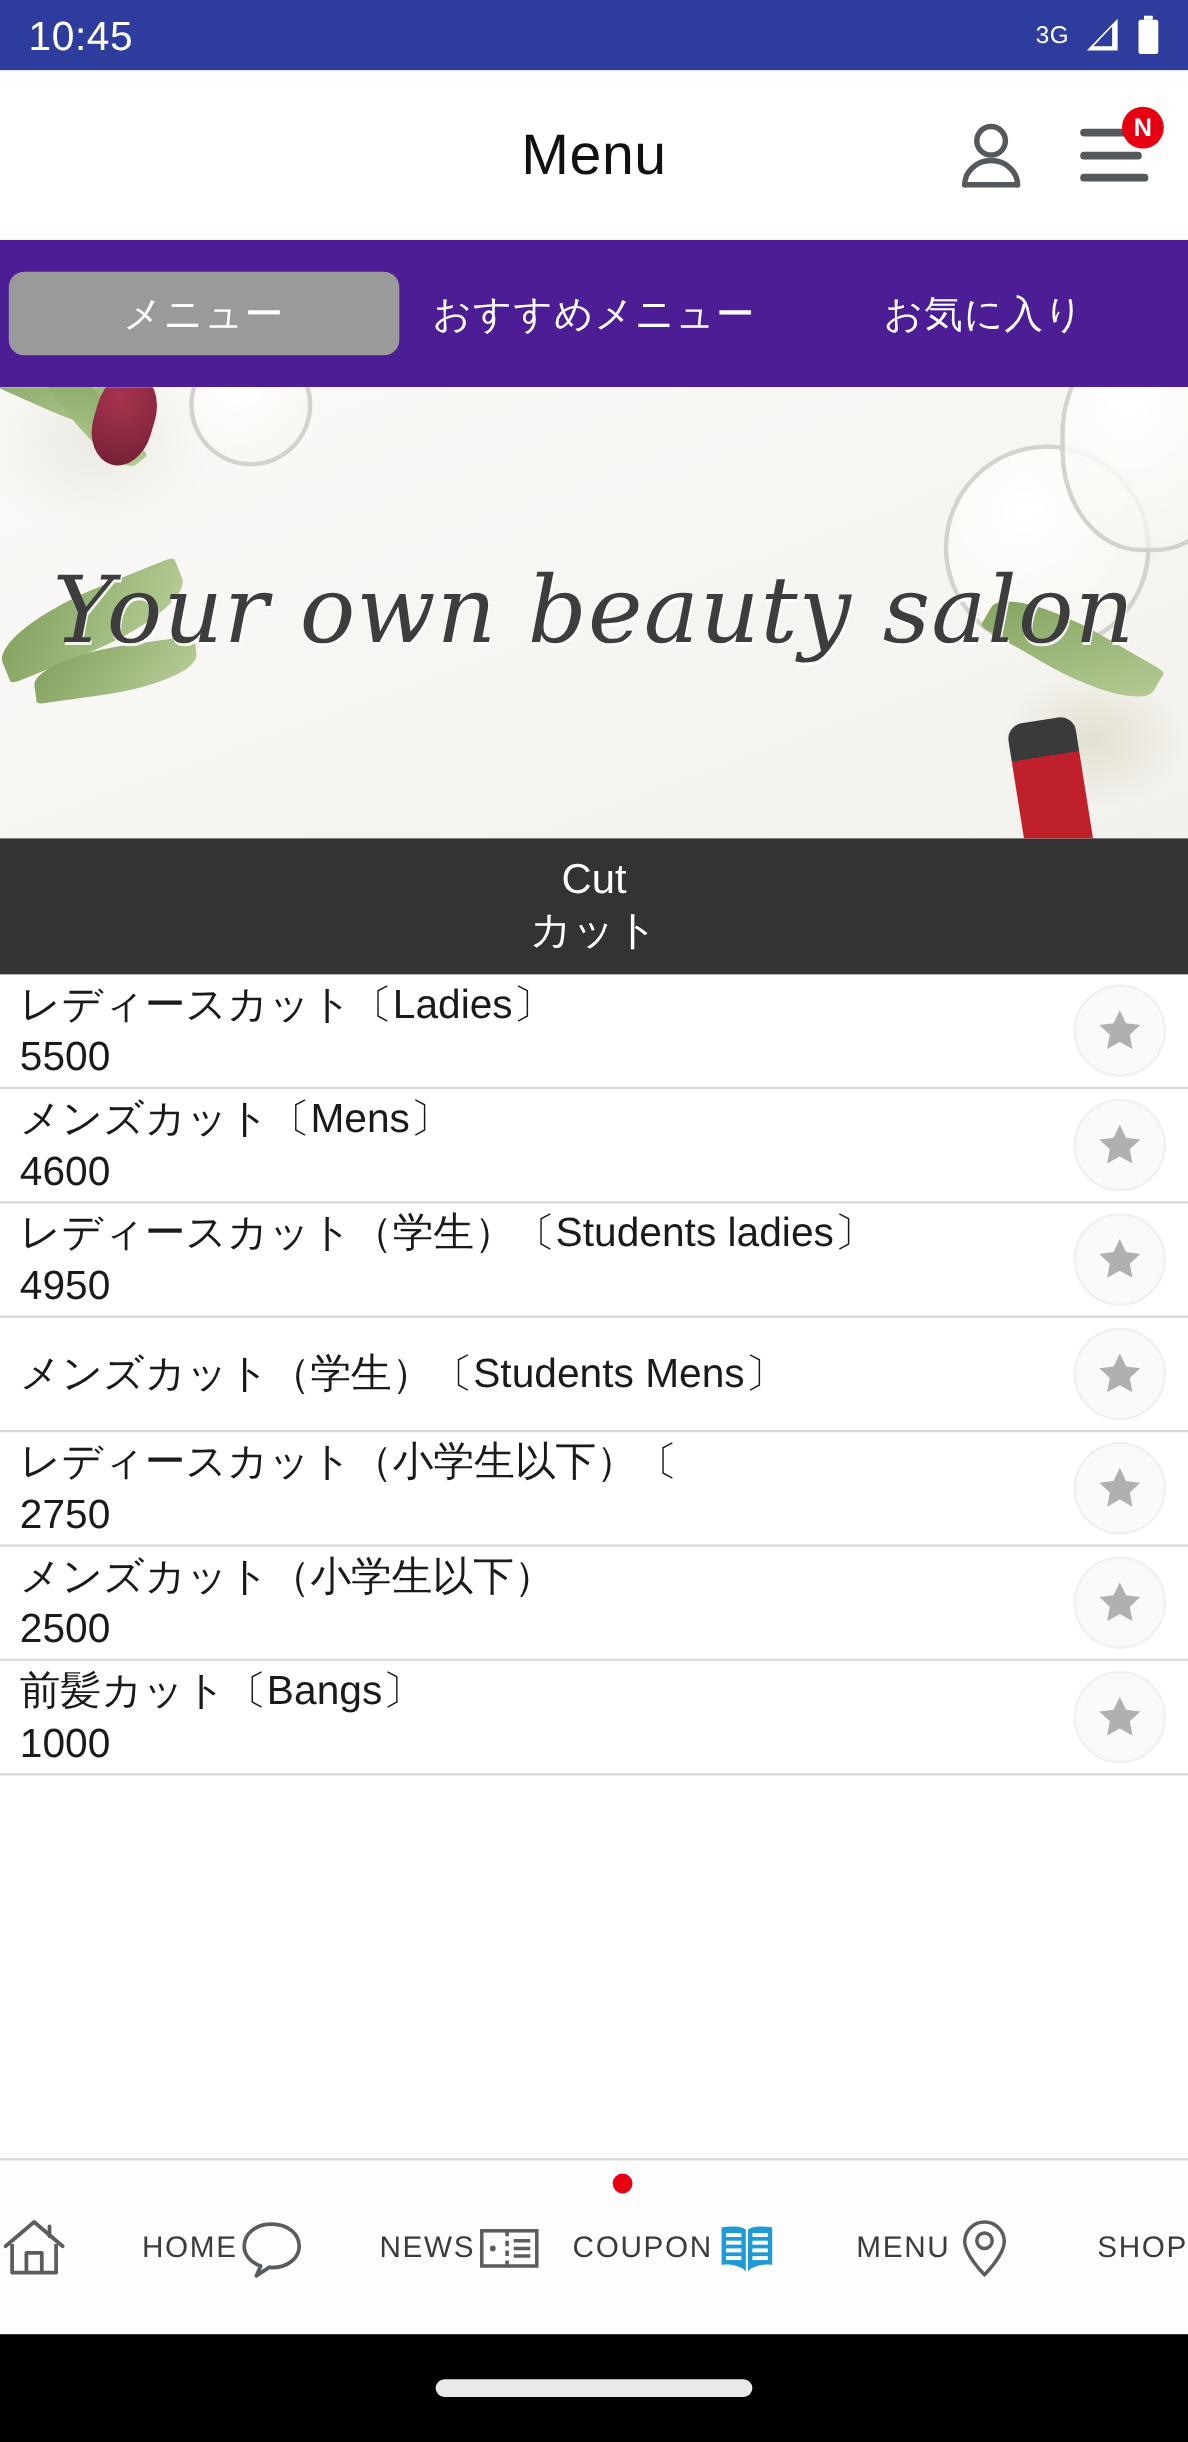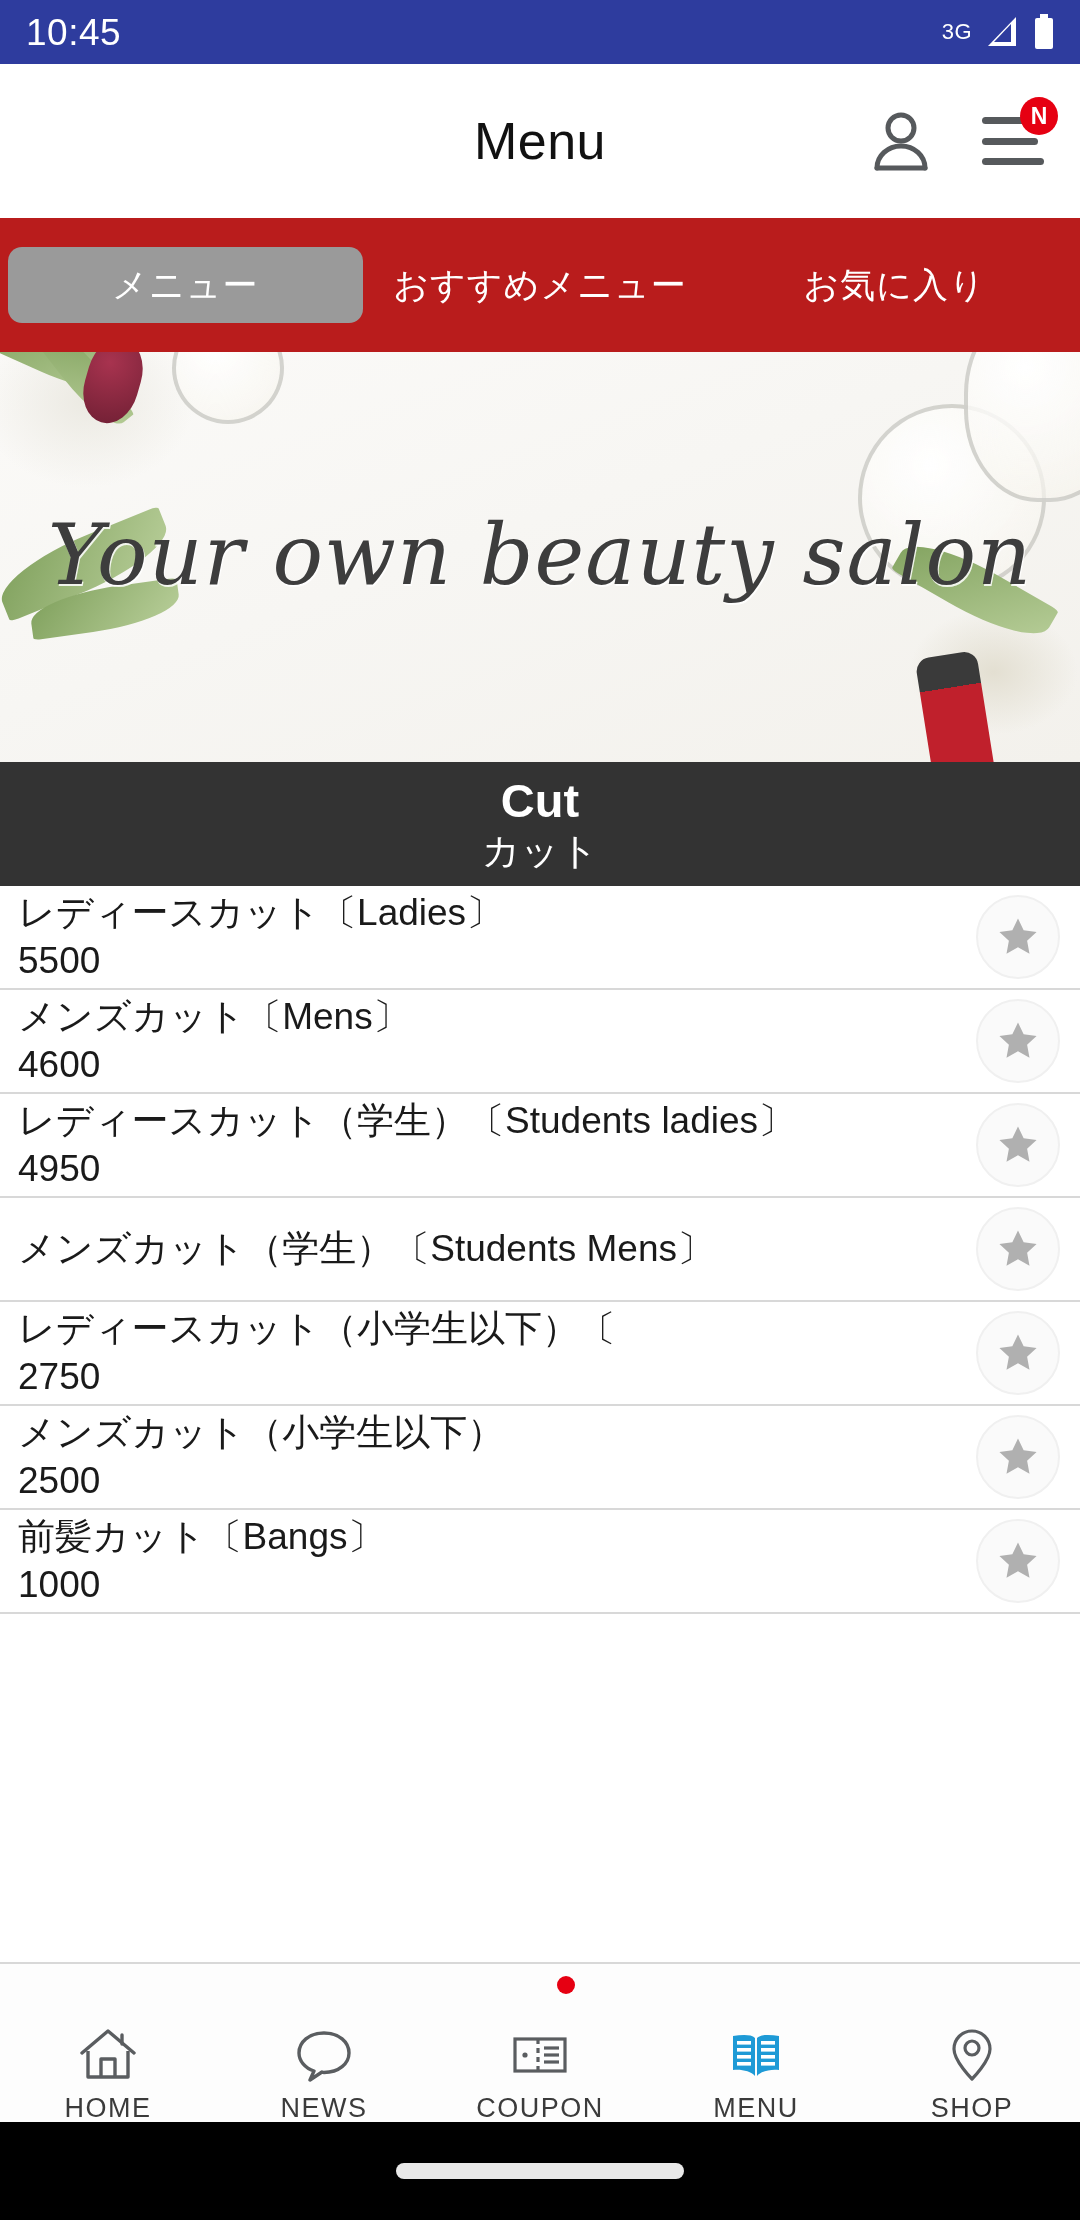--- a/index.html
+++ b/index.html
@@ -60,21 +60,21 @@
     width: 38px; height: 38px; border-radius: 50%;
     background: #e60012; color: #fff;
     font-size: 23px; font-weight: bold;
     display: flex; align-items: center; justify-content: center;
     line-height: 1;
   }
 
   
   .tab-strip {
     flex: 0 0 134px;
-    background: #b91c1c;
+    background: #4c1d95;
     display: flex; align-items: center;
     padding: 0 8px;
     text-align: center;
   }
   .tab {
     flex: 1 1 0; height: 76px;
     display: flex; align-items: center; justify-content: center;
     color: #ffffff; font-size: 35px; letter-spacing: 1px;
     border-radius: 14px;
   }
@@ -128,21 +128,21 @@
 
   
   .section-head {
     flex: 0 0 124px;
     background: #333333;
     color: #ffffff;
     display: flex; flex-direction: column;
     align-items: center; justify-content: center;
     gap: 2px;
   }
-  .section-en { font-size: 47px; line-height: 1.15; font-weight: 700; }
+  .section-en { font-size: 38px; line-height: 1.15; font-weight: 400; }
   .section-jp { font-size: 38px; line-height: 1.15; font-weight: 400; }
 
   
   .menu-list { flex: 1 1 auto; overflow: hidden; background: #ffffff; }
   .menu-row {
     height: 104px;
     display: flex; align-items: center;
     border-bottom: 2px solid #d8d8d8;
     padding: 0 20px 0 18px;
   }
@@ -162,22 +162,22 @@
 
   
   .bottom-nav {
     flex: 0 0 160px;
     background: #fdfdfd;
     border-top: 2px solid #d8d8d8;
     display: flex; align-items: stretch;
   }
   .nav-item {
     flex: 1 1 0;
-    display: flex; flex-direction: column;
-    align-items: center; justify-content: flex-end;
+    display: flex; flex-direction: row;
+    align-items: center; justify-content: space-between;
     gap: 10px; position: relative;
   }
   .nav-ico { width: 62px; height: 62px; display: block; }
   .nav-label { font-size: 27px; color: #3b3b3b; letter-spacing: 1.5px; line-height: 1; }
   .nav-item.active .nav-label { color: #3b3b3b; }
   .nav-dot {
     position: absolute; top: 12px; left: 58%;
     width: 18px; height: 18px; border-radius: 50%;
     background: #e60012;
   }

